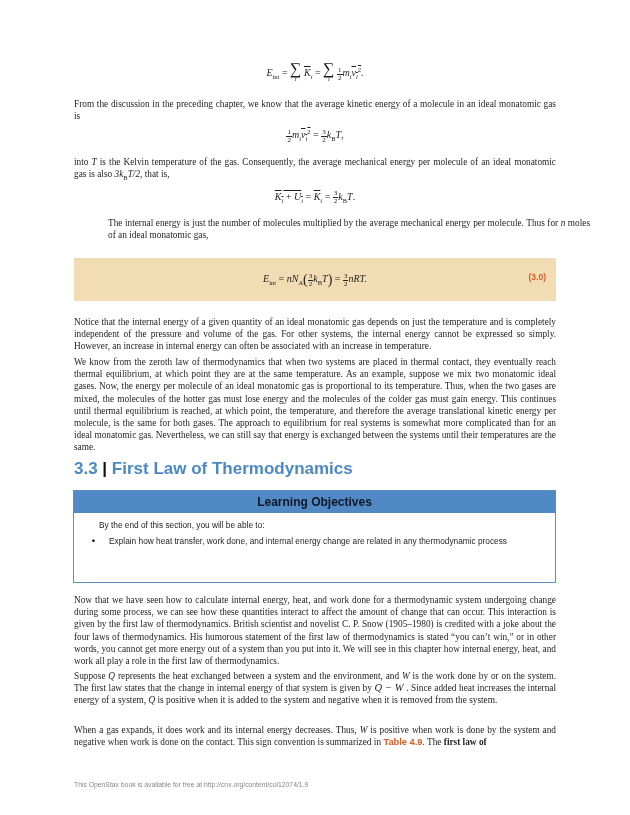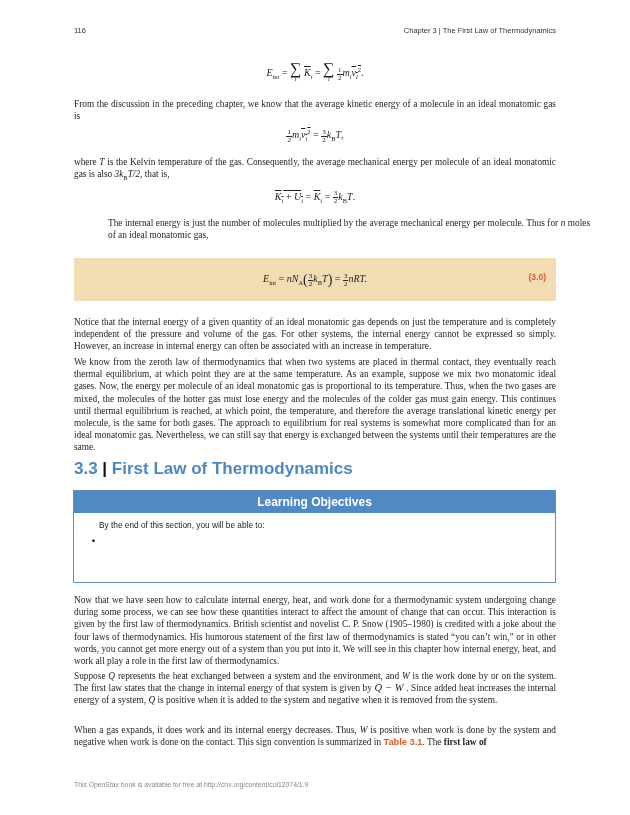--- a/index.html
+++ b/index.html
@@ -13,57 +13,53 @@
     .frac .n { display: block; border-bottom: 0.6px solid #222; padding: 0 1px; }
     .frac .d { display: block; }
     sub, sup { font-size: 6.5px; }
     .overbar { text-decoration: overline; }
     .eq-box { position: absolute; left: 74px; top: 258px; width: 482px; height: 43px; background: #f2dcb3; }
     .eq-box .eq { left: 0; top: 14px; }
     .eq-num { position: absolute; right: 10px; top: 14px; font-family: "Liberation Sans", sans-serif; font-weight: bold; font-size: 8.5px; color: #d95b27; }
     .section-title { position: absolute; left: 74px; top: 459px; font-family: "Liberation Sans", sans-serif; font-weight: bold; font-size: 17px; color: #4a89c4; }
     .section-title .bar { color: #111; }
     .lo-box { position: absolute; left: 73px; top: 490px; width: 481px; height: 91px; border: 1px solid #5b8fc6; background: #fff; }
-    .lo-head { height: 22px; background: #5089c4; color: #ffffff; font-family: "Liberation Sans", sans-serif; font-weight: bold; font-size: 12px; text-align: center; line-height: 22px; }
+    .lo-head { height: 22px; background: #5089c4; color: #0f172a; font-family: "Liberation Sans", sans-serif; font-weight: bold; font-size: 12px; text-align: center; line-height: 22px; }
     .lo-body { font-family: "Liberation Sans", sans-serif; font-size: 8.3px; color: #1e1e1e; padding: 5px 10px; }
     .lo-intro { margin: 2px 0 6px 15px; }
     .lo-list { margin: 0; padding-left: 0; list-style: none; }
     .lo-list li { position: relative; padding-left: 25px; line-height: 10.5px; margin-bottom: 0; }
     .lo-list li .bul { position: absolute; left: 8px; }
     .link { font-family: "Liberation Sans", sans-serif; font-weight: bold; color: #d95b27; }
     .footer { position: absolute; left: 74px; top: 781px; font-family: "Liberation Sans", sans-serif; font-size: 6.8px; color: #888; }
     .it { font-style: italic; }
     .b { font-weight: bold; }
   </style>
 </head>
 <body>
 
 <div class="page">
 
-  <div class="running-head">
-    <span>116</span>
-    <span>Chapter 3 | The First Law of Thermodynamics</span>
-  </div>
 
   <div class="eq" style="top:64px;">
     <span>E</span><sub class="up">int</sub><span class="up"> = </span>
     <span style="display:inline-block;vertical-align:middle;text-align:center;font-style:normal;line-height:10px;"><span style="font-size:16px;display:block;">∑</span><span style="font-size:6.5px;display:block;font-style:italic;">i</span></span>
     <span class="overbar">K</span><sub>i</sub><span class="up"> = </span>
     <span style="display:inline-block;vertical-align:middle;text-align:center;font-style:normal;line-height:10px;"><span style="font-size:16px;display:block;">∑</span><span style="font-size:6.5px;display:block;font-style:italic;">i</span></span>
     <span class="frac"><span class="n">1</span><span class="d">2</span></span><span>m</span><sub>i</sub><span class="overbar"><span>v</span><sub>i</sub><sup class="up">2</sup></span><span class="up">.</span>
   </div>
 
   <div class="p" style="top:98px;">From the discussion in the preceding chapter, we know that the average kinetic energy of a molecule in an ideal monatomic gas is</div>
 
   <div class="eq" style="top:128px;">
     <span class="frac"><span class="n">1</span><span class="d">2</span></span><span>m</span><sub>i</sub><span class="overbar"><span>v</span><sub>i</sub><sup class="up">2</sup></span><span class="up"> = </span><span class="frac"><span class="n">3</span><span class="d">2</span></span><span>k</span><sub class="up">B</sub><span>T</span><span class="up">,</span>
   </div>
 
   <div class="p" style="top:156px;">
-    <span>where </span><span class="it">T</span><span> is the Kelvin temperature of the gas. Consequently, the average mechanical energy per molecule of an ideal monatomic gas is also </span><span class="it">3k</span><sub>B</sub><span class="it">T/2,</span><span>  that is,</span>
+    <span>into </span><span class="it">T</span><span> is the Kelvin temperature of the gas. Consequently, the average mechanical energy per molecule of an ideal monatomic gas is also </span><span class="it">3k</span><sub>B</sub><span class="it">T/2,</span><span>  that is,</span>
   </div>
 
   <div class="eq" style="top:190px;">
     <span class="overbar"><span>K</span><sub>i</sub><span class="up"> + </span><span>U</span><sub>i</sub></span><span class="up"> = </span><span class="overbar">K</span><sub>i</sub><span class="up"> = </span><span class="frac"><span class="n">3</span><span class="d">2</span></span><span>k</span><sub class="up">B</sub><span>T</span><span class="up">.</span>
   </div>
 
   <div class="p" style="top:217px;margin-left:34px;">
     <span>The internal energy is just the number of molecules multiplied by the average mechanical energy per molecule. Thus for </span><span class="it">n</span><span> moles of an ideal monatomic gas,</span>
   </div>
 
@@ -81,30 +77,30 @@
   <div class="section-title">
     <span>3.3</span><span class="bar"> | </span><span>First Law of Thermodynamics</span>
   </div>
 
   <div class="lo-box">
     <div class="lo-head">Learning Objectives</div>
     <div class="lo-body">
       <div class="lo-intro">By the end of this section, you will be able to:</div>
       <ul class="lo-list">
         <li style="margin-bottom:3px;"><span class="bul">•</span></li>
-        <li><span class="bul">•</span></li>
+        <li><span class="bul">•</span><span>Explain how heat transfer, work done, and internal energy change are related in any thermodynamic process</span></li>
       </ul>
     </div>
   </div>
 
   <div class="p" style="top:594px;">Now that we have seen how to calculate internal energy, heat, and work done for a thermodynamic system undergoing change during some process, we can see how these quantities interact to affect the amount of change that can occur. This interaction is given by the first law of thermodynamics. British scientist and novelist C. P. Snow (1905–1980) is credited with a joke about the four laws of thermodynamics. His humorous statement of the first law of thermodynamics is stated “you can’t win,” or in other words, you cannot get more energy out of a system than you put into it. We will see in this chapter how internal energy, heat, and work all play a role in the first law of thermodynamics.</div>
 
   <div class="p" style="top:670px;">
     <span>Suppose </span><span class="it">Q</span><span> represents the heat exchanged between a system and the environment, and </span><span class="it">W</span><span> is the work done by or on the system. The first law states that the change in internal energy of that system is given by </span><span class="it" style="font-size:10.5px;">Q − W</span><span> . Since added heat increases the internal energy of a system, </span><span class="it">Q</span><span> is positive when it is added to the system and negative when it is removed from the system.</span>
   </div>
 
   <div class="p" style="top:724px;">
-    <span>When a gas expands, it does work and its internal energy decreases. Thus, </span><span class="it">W</span><span> is positive when work is done by the system and negative when work is done on the contact. This sign convention is summarized in </span><span class="link">Table 3.1</span><span>. The </span><span class="b">first law of</span>
+    <span>When a gas expands, it does work and its internal energy decreases. Thus, </span><span class="it">W</span><span> is positive when work is done by the system and negative when work is done on the contact. This sign convention is summarized in </span><span class="link">Table 4.9</span><span>. The </span><span class="b">first law of</span>
   </div>
 
   <div class="footer">This OpenStax book is available for free at http://cnx.org/content/col12074/1.9</div>
 
 </div>
 
 </body></html>

